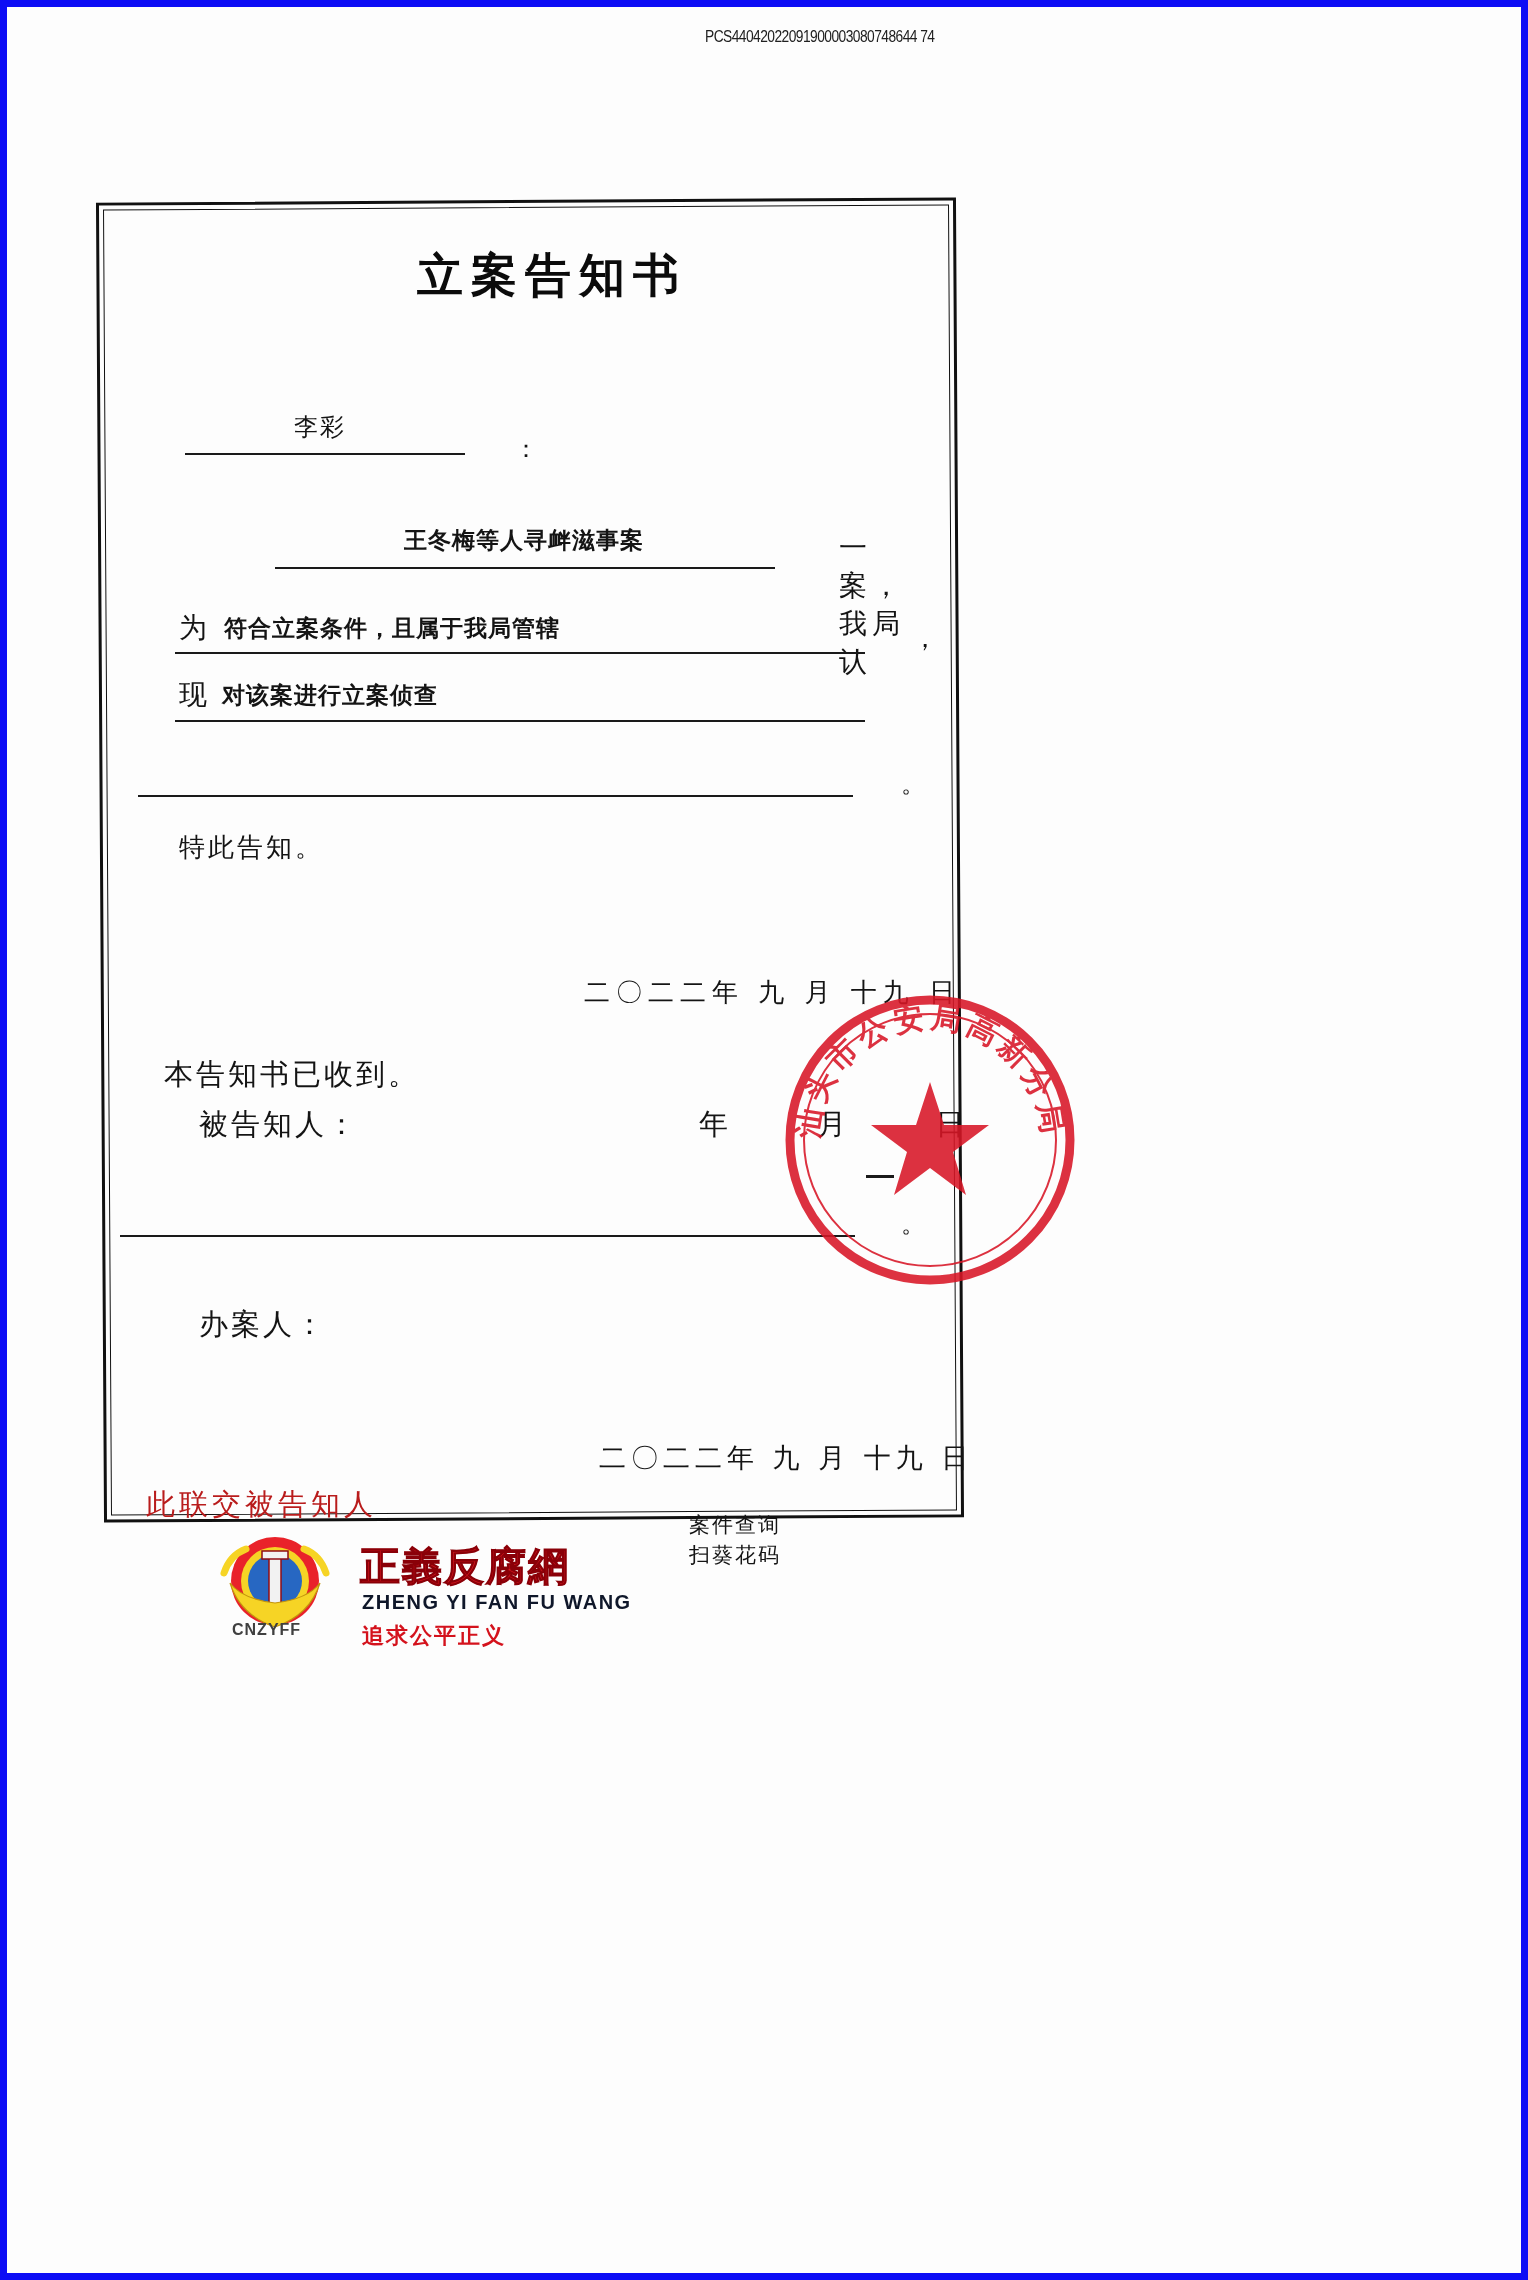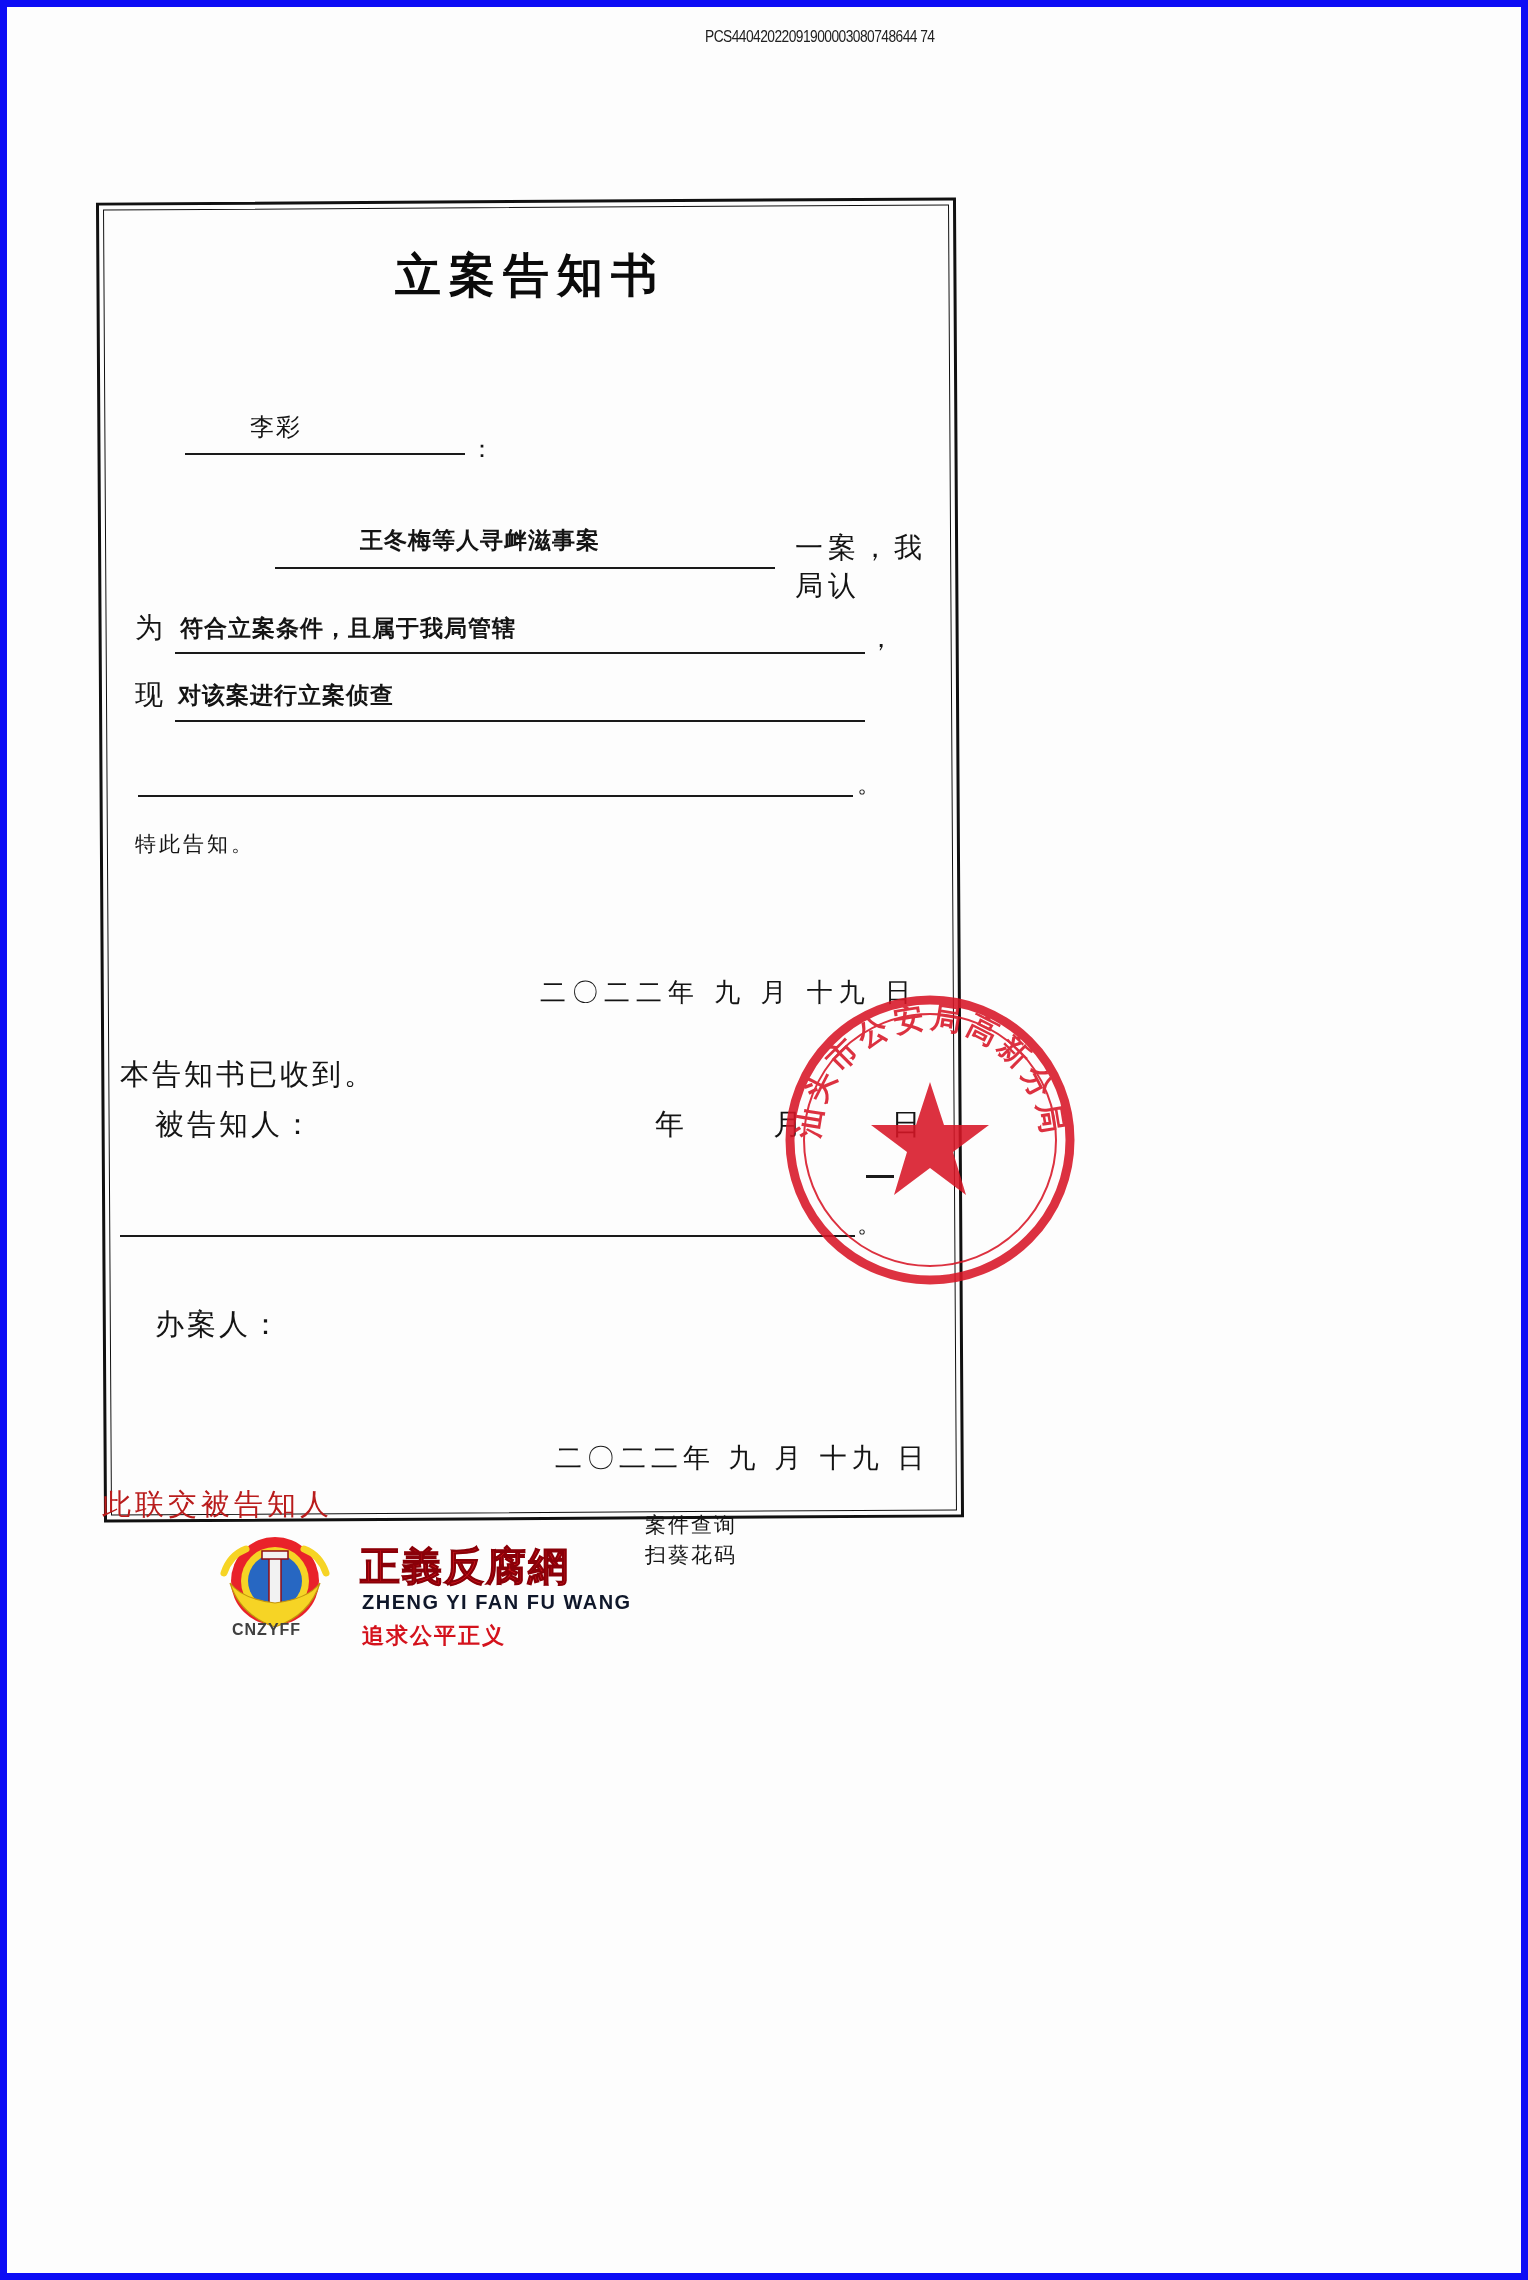--- a/index.html
+++ b/index.html
@@ -43,21 +43,21 @@
     left:4px; top:4px; right:4px; bottom:4px;
     border:1px solid #111;
   }
 
   
   #content{
     position:absolute; left:100px; top:200px;
     width:860px; height:1320px;
   }
 
-  .cn { font-family:"DejaVu Sans", sans-serif; color:#141414; }
+  .cn { font-family:"DejaVu Sans", sans-serif; color:#141414;padding-left:44px; }
 
   #doc-title{
     position:absolute; left:0; top:45px; width:860px;
     text-align:center;
     font-size:46px; font-weight:bold; letter-spacing:8px;
     font-family:"DejaVu Serif", serif;
     color:#0b0b0b;
   }
 
   
@@ -134,21 +134,21 @@
     position:absolute; left:38px; top:595px; width:715px;
     border-bottom:2.5px solid #1a1a1a;
   }
   #blank-period{
     position:absolute; left:757px; top:568px;
     font-size:24px; font-family:"DejaVu Serif", serif;
   }
 
   #notice-line{
     position:absolute; left:35px; top:630px;
-    font-size:21px; letter-spacing:3px;
+    font-size:26px; letter-spacing:3px;
     font-family:"DejaVu Serif", serif;
   }
 
   
   #seal-date{
     position:absolute; left:440px; top:775px;
     font-size:26px; letter-spacing:6px;
     font-family:"DejaVu Serif", serif;
     white-space:nowrap;
   }

